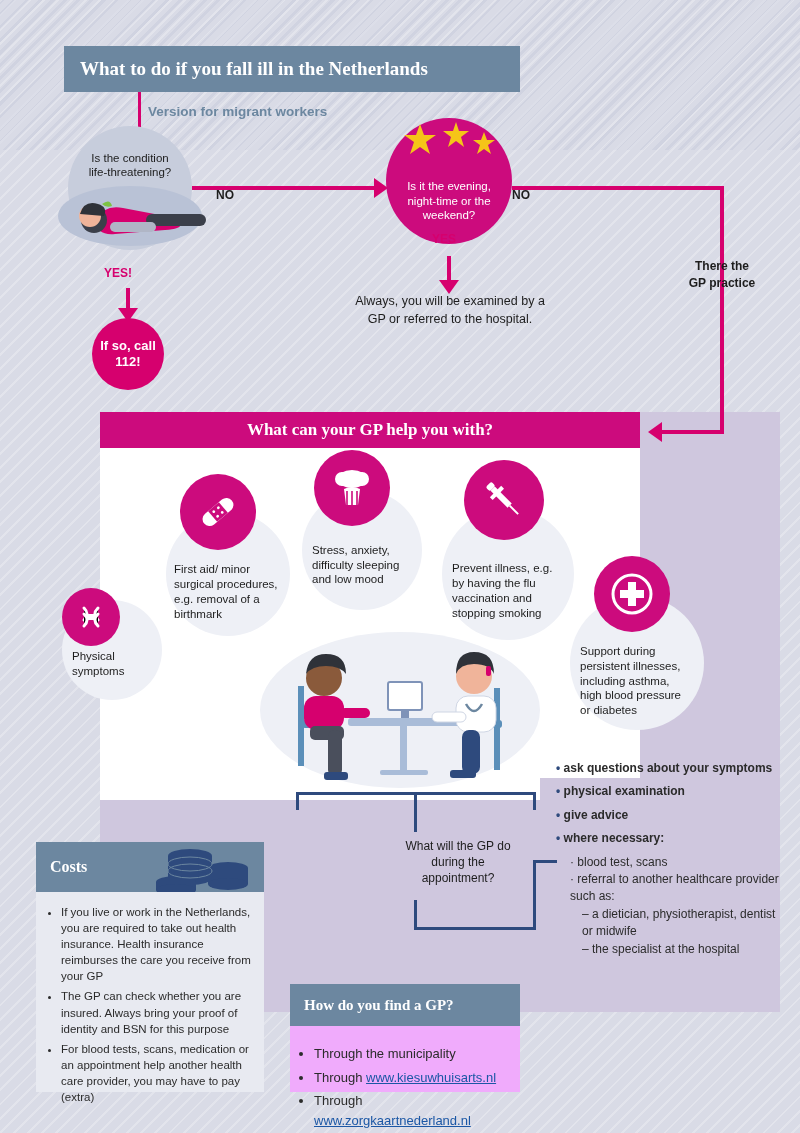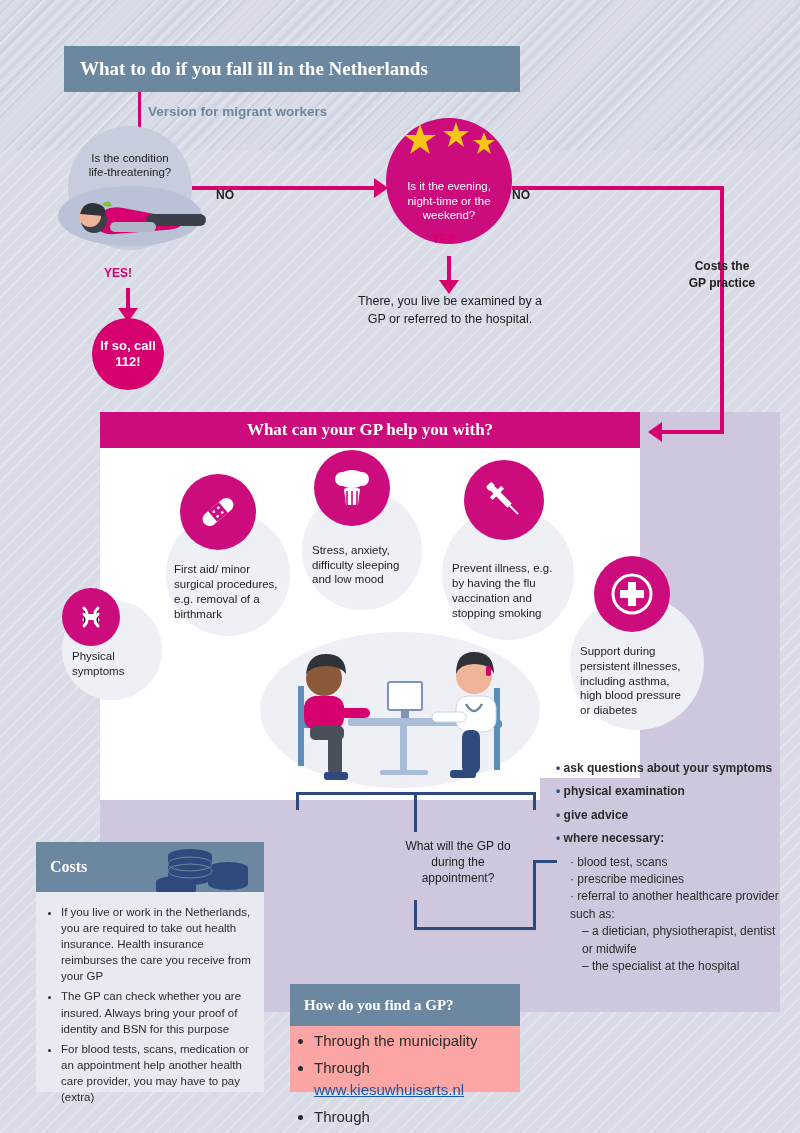--- a/index.html
+++ b/index.html
@@ -91,22 +91,22 @@
   .costs-body{
     position:absolute;left:36px;top:892px;width:228px;height:200px;background:#e8eaf1;
     box-sizing:border-box;padding:12px 12px 10px 12px;font-size:11.5px;line-height:1.4;
   }
   .findgp-head{
     position:absolute;left:290px;top:984px;width:230px;height:42px;background:#6c87a0;
     color:#fff;font-family:"Liberation Serif", serif;font-weight:bold;font-size:15px;
     display:flex;align-items:center;padding-left:14px;box-sizing:border-box;
   }
   .findgp-body{
-    position:absolute;left:290px;top:1026px;width:230px;height:66px;background:#fca5a5;
-    box-sizing:border-box;padding:4px 12px;font-size:15px;line-height:1.5;
+    position:absolute;left:290px;top:1026px;width:230px;height:66px;background:#f0abfc;
+    box-sizing:border-box;padding:18px 12px;font-size:13px;line-height:1.5;
   }
   .lnk{color:#1b57a5;text-decoration:underline;}
   ul.tight{margin:0;padding-left:13px;}
   ul.tight li{margin-bottom:4px;}
   .appt-text{
     position:absolute;left:398px;top:838px;width:120px;text-align:center;
     font-size:12px;line-height:1.35;color:#1d1d1d;
   }
   .callgp{
     position:absolute;left:672px;top:258px;width:100px;text-align:center;
@@ -166,31 +166,31 @@
   <polygon points="58,0 61,9 71,9 63,15 66,25 58,19 50,25 53,15 45,9 55,9" fill="#f5c518"></polygon>
   <polygon points="86,10 89,18 97,18 90,23 93,32 86,27 79,32 82,23 75,18 83,18" fill="#f5c518"></polygon>
 </svg>
 
 <div class="ln" style="left:512px;top:186px;width:212px;height:4px;"></div>
 <div class="lbl" style="left:512px;top:188px;">NO</div>
 <div class="ln" style="left:720px;top:186px;width:4px;height:248px;"></div>
 <div class="ln" style="left:662px;top:430px;width:62px;height:4px;"></div>
 <div class="arrow" style="left:648px;top:422px;border-top:10px solid transparent;border-bottom:10px solid transparent;border-right:14px solid #d6006e;"></div>
 <div class="callgp">
-  <div>Costs the</div>
+  <div>There the</div>
   <div>GP practice</div>
 </div>
 
 <div class="ln" style="left:447px;top:256px;width:4px;height:28px;"></div>
 <div class="arrow" style="left:439px;top:280px;border-left:10px solid transparent;border-right:10px solid transparent;border-top:14px solid #d6006e;"></div>
 <div class="lbl" style="left:432px;top:232px;color:#d6006e;">YES</div>
 
 <div class="ooh">
   <div>
-    <span>There, you live be examined by a</span><br>
+    <span>Always, you will be examined by a</span><br>
     <span>GP or referred to the hospital.</span>
   </div>
 </div>
 
 <div class="gp-bar">What can your GP help you with?</div>
 
 <svg style="position:absolute;left:240px;top:600px;" width="300" height="200">
   <ellipse cx="160" cy="110" rx="140" ry="78" fill="#eef0f6"></ellipse>
 
   <rect x="108" y="118" width="118" height="8" rx="3" fill="#a9bcd8"></rect>
@@ -307,21 +307,20 @@
 <div class="ln-navy" style="left:533px;top:860px;width:24px;height:3px;"></div>
 
 <div class="appt-text">What will the GP do during the appointment?</div>
 
 <div class="right-list">
   <div class="b"><span style="color:#2e4a7d;">•</span> <span>ask questions about your symptoms</span></div>
   <div class="b"><span style="color:#2e4a7d;">•</span> <span>physical examination</span></div>
   <div class="b"><span style="color:#2e4a7d;">•</span> <span>give advice</span></div>
   <div class="b"><span style="color:#2e4a7d;">•</span> <span>where necessary:</span></div>
   <div class="s">· <span>blood test, scans</span></div>
-  <div class="s">· <span>prescribe medicines</span></div>
   <div class="s">· <span>referral to another healthcare provider such as:</span></div>
   <div class="ss">– <span>a dietician, physiotherapist, dentist or midwife</span></div>
   <div class="ss">– <span>the specialist at the hospital</span></div>
 </div>
 
 <div class="costs-head">
   <span>Costs</span>
 </div>
 <svg style="position:absolute;left:150px;top:838px;" width="106" height="56">
   <g fill="#2e4a7d">

